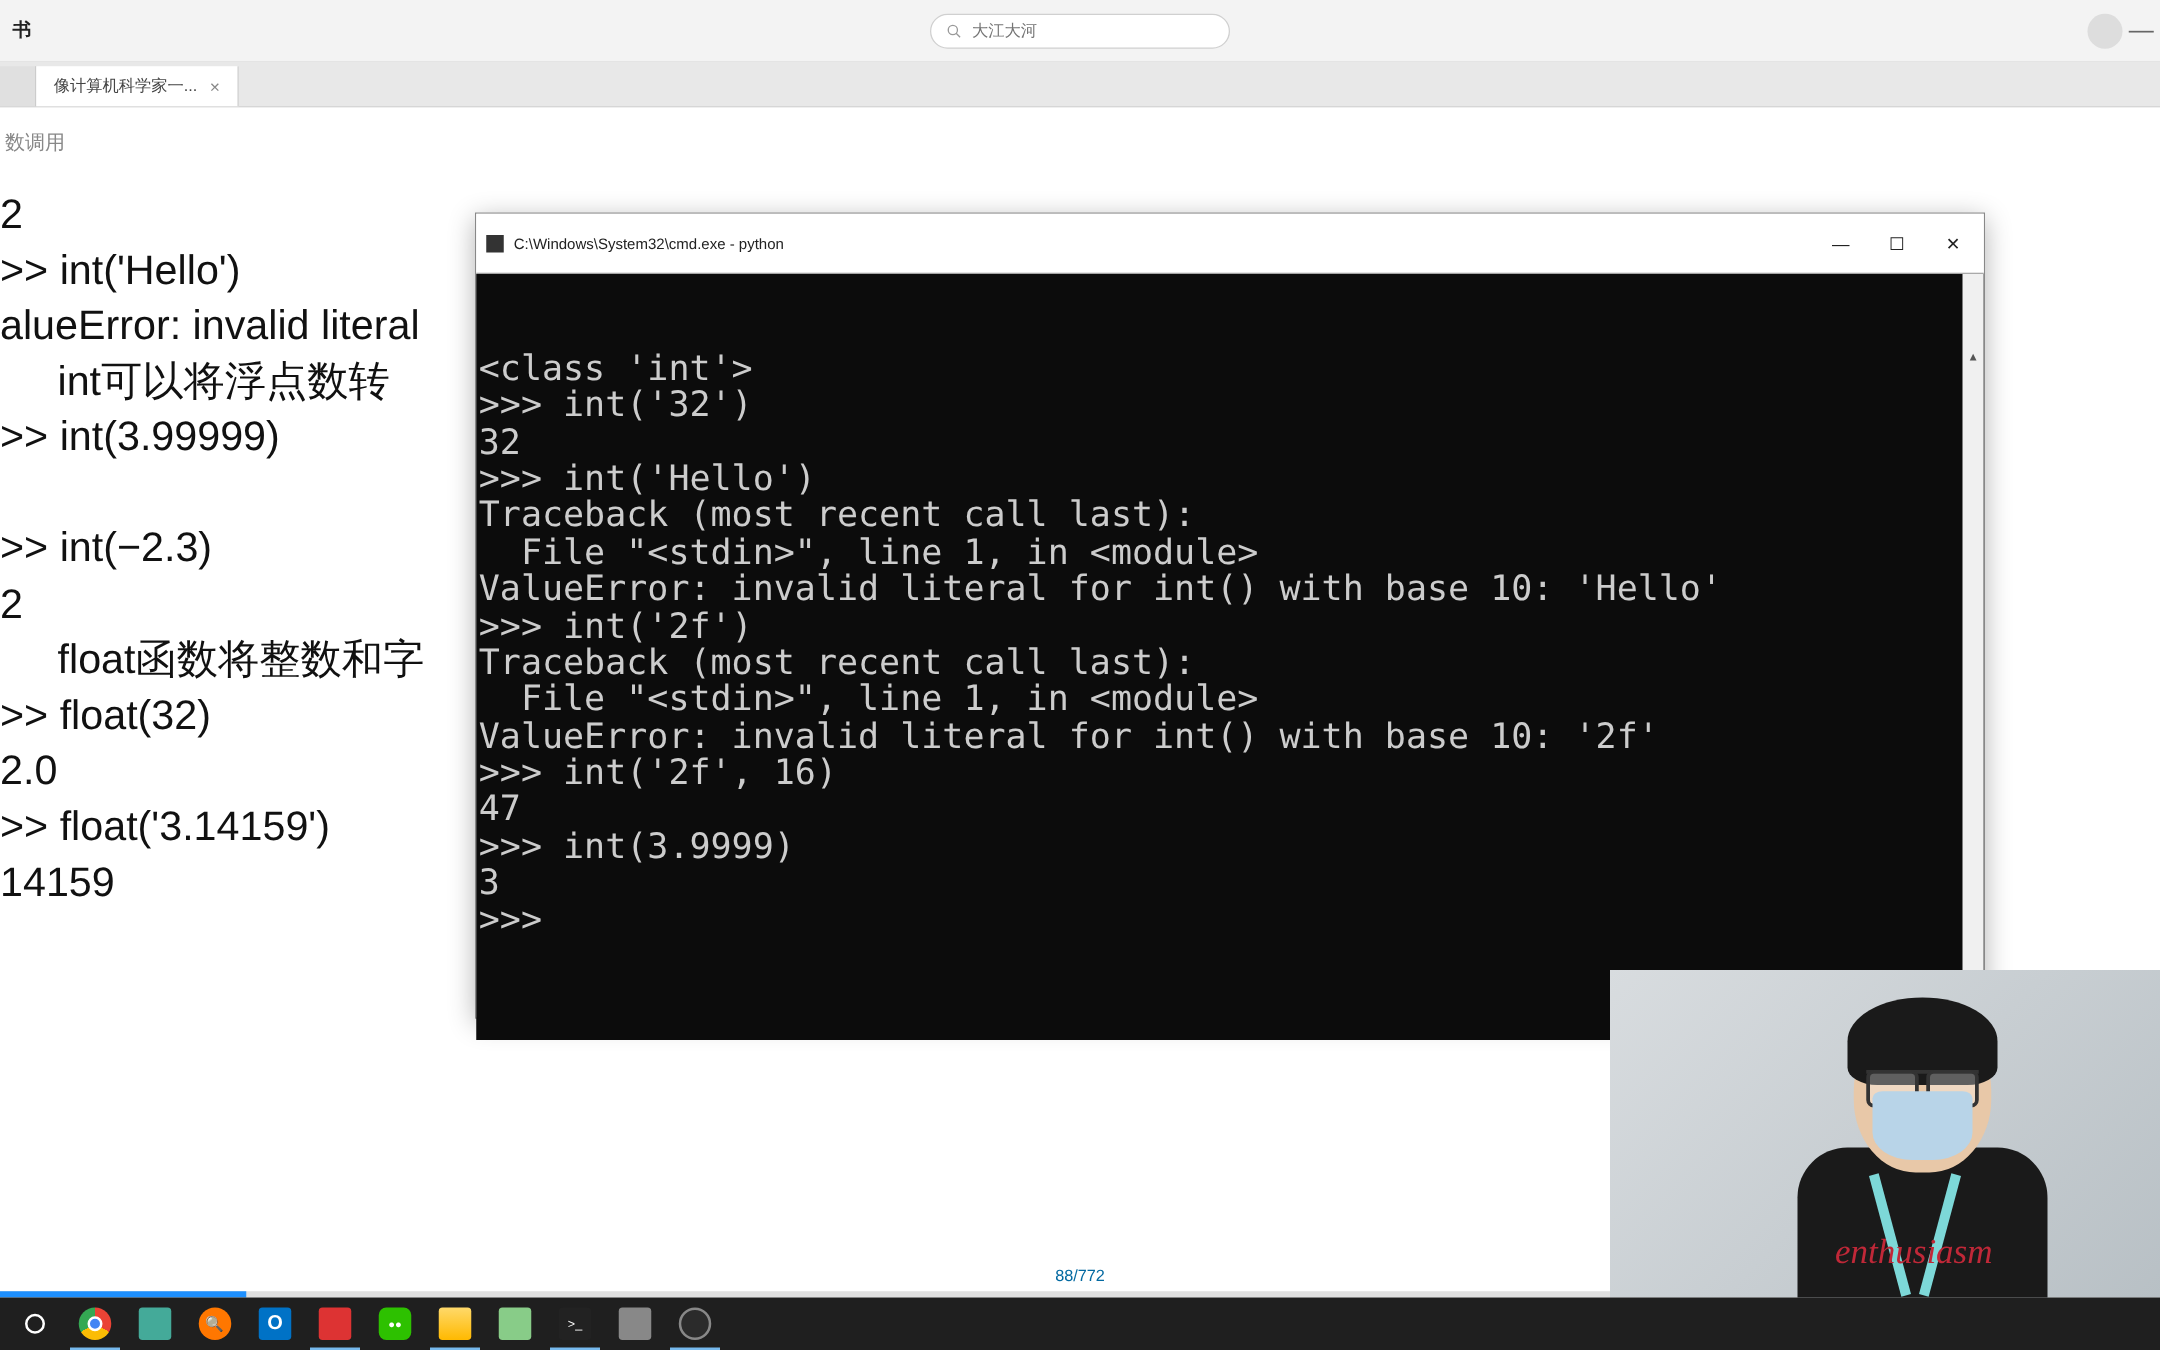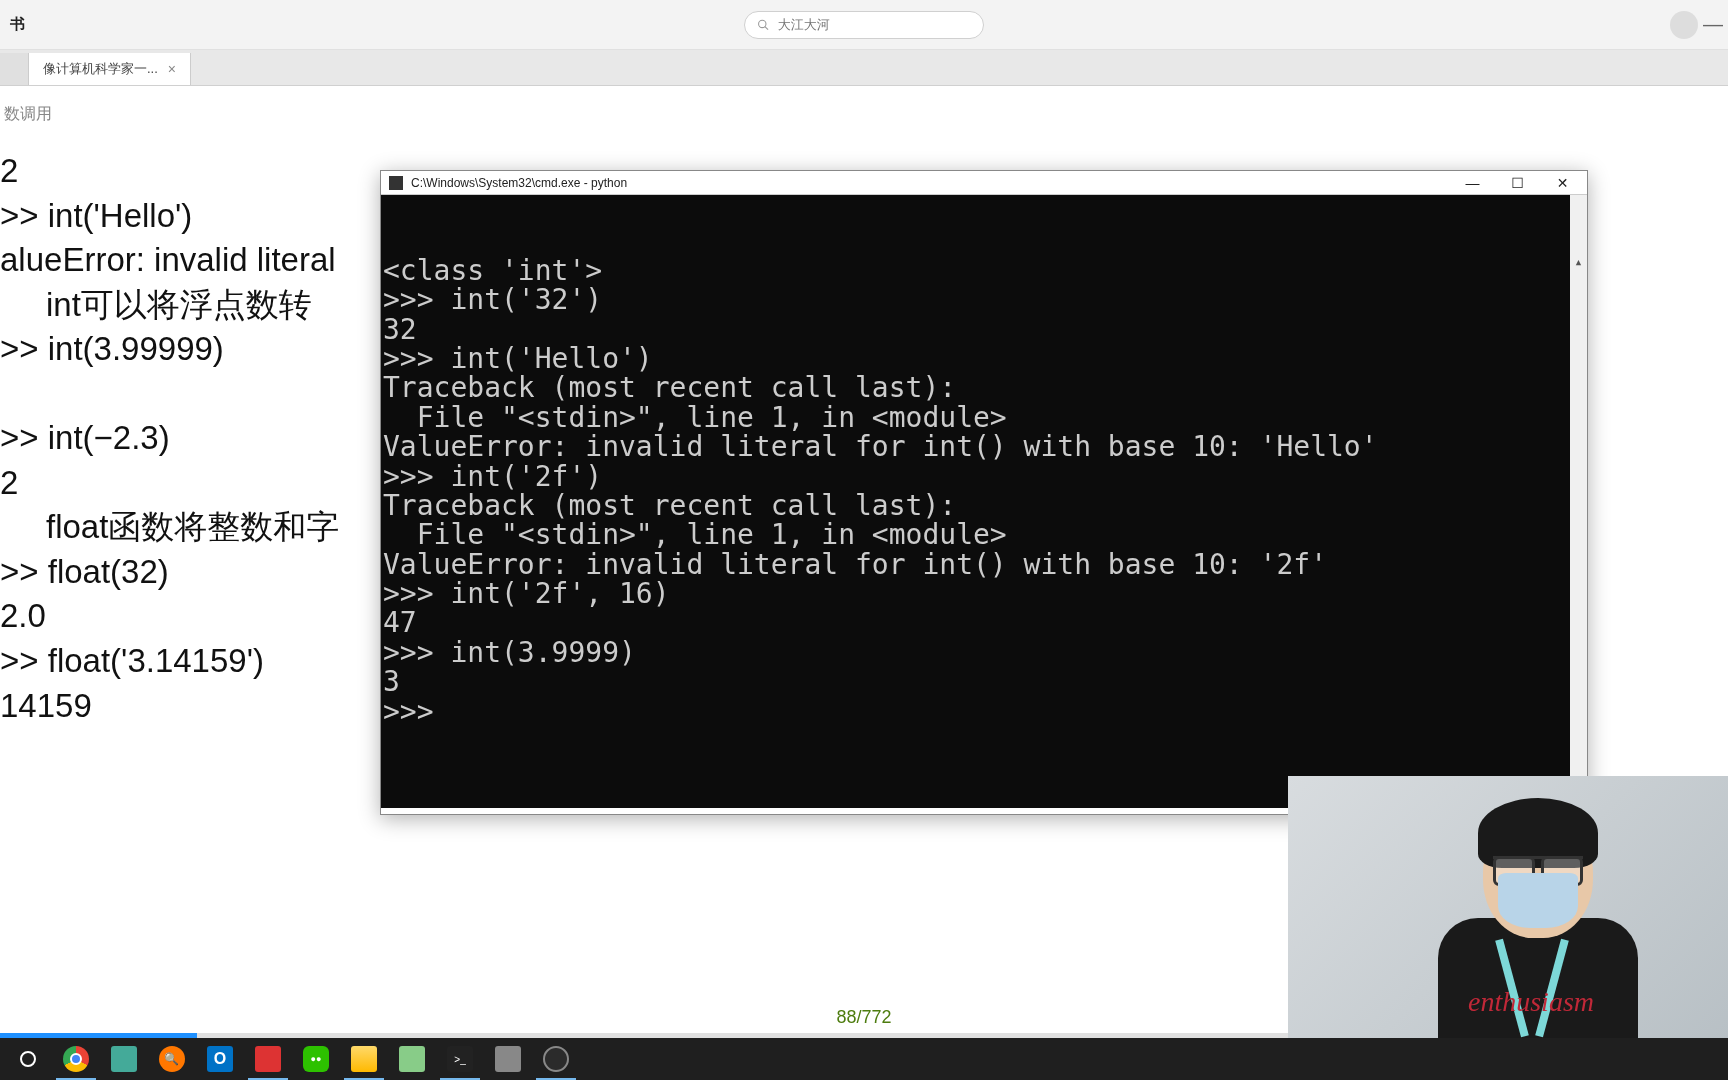--- a/index.html
+++ b/index.html
@@ -105,22 +105,22 @@
   font-family: "Arial", "Microsoft YaHei", sans-serif;
   padding-left: 0;
 }
 .doc-content .line { white-space: nowrap; }
 .doc-content .indent { padding-left: 46px; }
 .page-counter {
   position: absolute;
   bottom: 10px;
   left: 50%;
   transform: translateX(-50%);
-  font-size: 18px;
-  color: #4d7c0f;
+  font-size: 13px;
+  color: #0369a1;
 }
 .progress-bar {
   position: absolute;
   bottom: 0;
   left: 0;
   height: 5px;
   width: 100%;
   background: #e0e0e0;
 }
 .progress-fill {
@@ -134,21 +134,21 @@
   position: absolute;
   left: 380px;
   top: 170px;
   width: 1208px;
   height: 645px;
   background: #fff;
   border: 1px solid #888;
   box-shadow: 0 4px 20px rgba(0,0,0,0.3);
 }
 .terminal-titlebar {
-  height: 24px;
+  height: 48px;
   background: #fff;
   display: flex;
   align-items: center;
   padding: 0 2px 0 8px;
   border-bottom: 1px solid #ccc;
 }
 .terminal-titlebar .term-icon {
   width: 14px; height: 14px;
   background: #333;
   margin-right: 8px;

